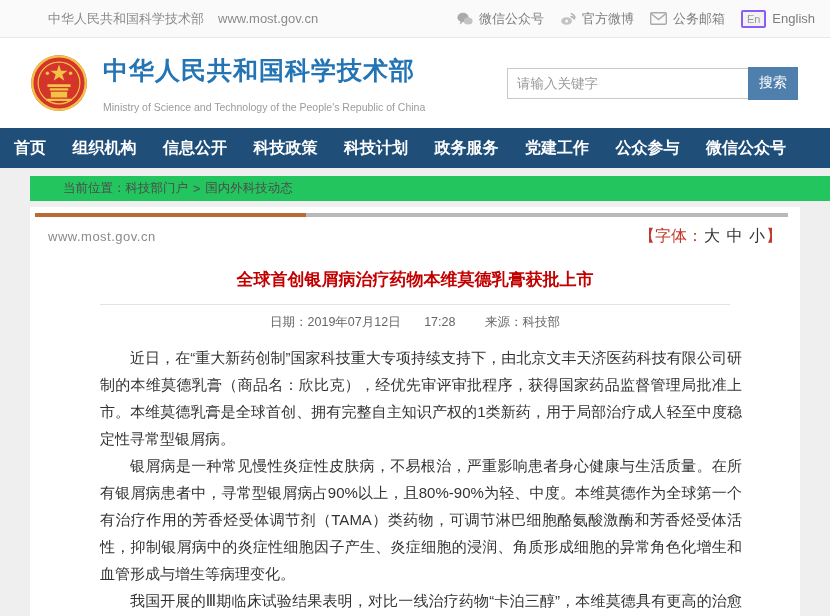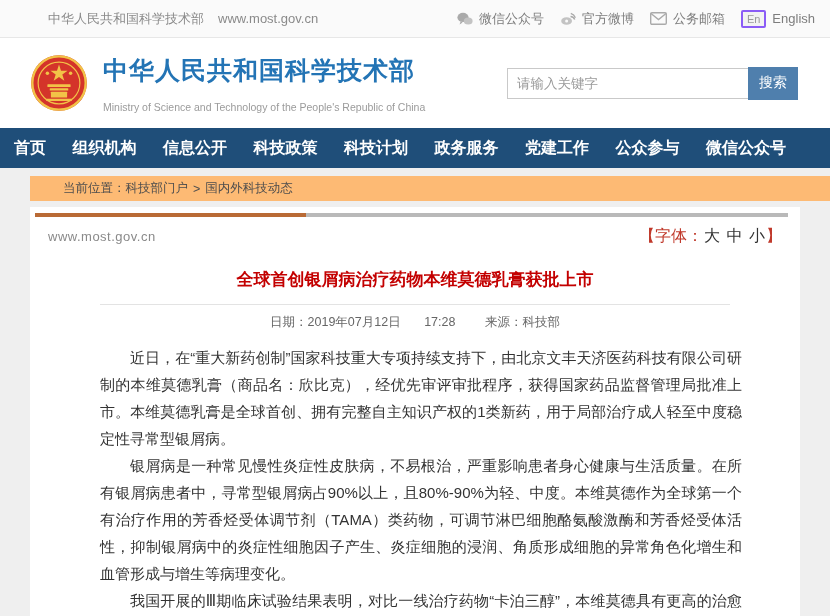--- a/index.html
+++ b/index.html
@@ -51,21 +51,21 @@
     padding: 0 44px 0 14px;
     text-align: right;
   }
   .nav-item {
     color: #ffffff; font-size: 16px; font-weight: bold;
     cursor: pointer; white-space: nowrap;
   }
   
   .crumbwrap { margin: 8px 0 0 30px; }
   .breadcrumb {
-    height: 25px; background: #fdba74; display: flex; align-items: center;
+    height: 25px; background: #22c55e; display: flex; align-items: center;
     padding-left: 33px; font-size: 12.5px; color: #4d4d4d;
   }
   .crumb-link { color: #4d4d4d; cursor: pointer; }
   .crumb-sep { margin: 0 5px; color: #4d4d4d; }
   
   .card {
     margin: 6px 30px 0 30px; width: 770px; height: 409px;
     background: #ffffff; padding-top: 6px;
   }
   .card-topline { display: flex; height: 4px; margin: 0 12px 0 5px; }

